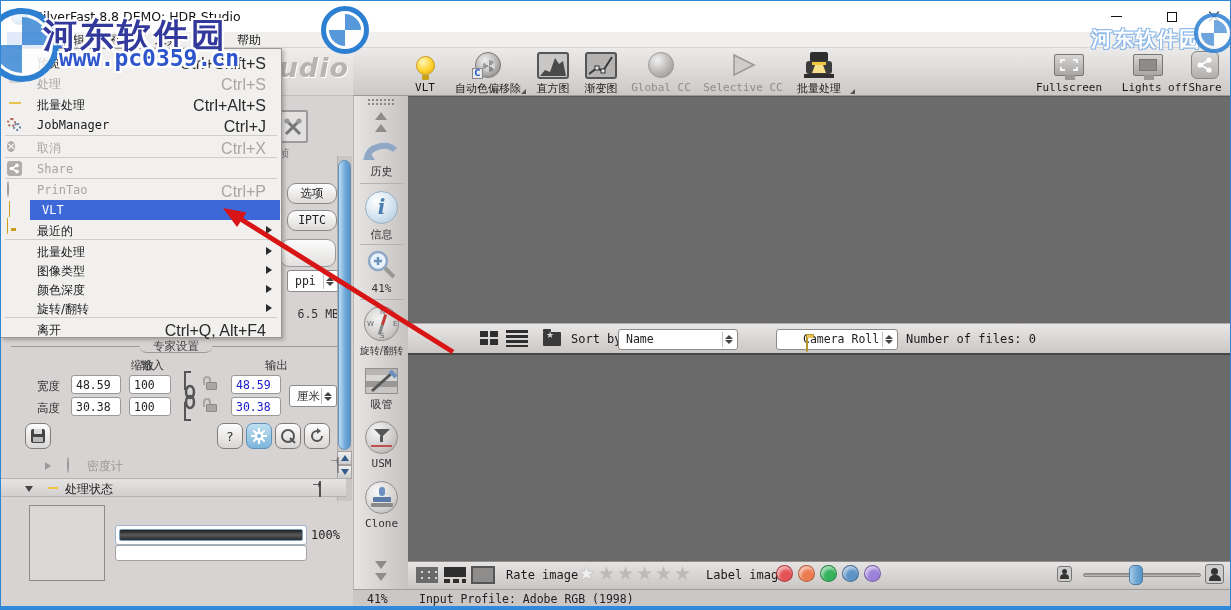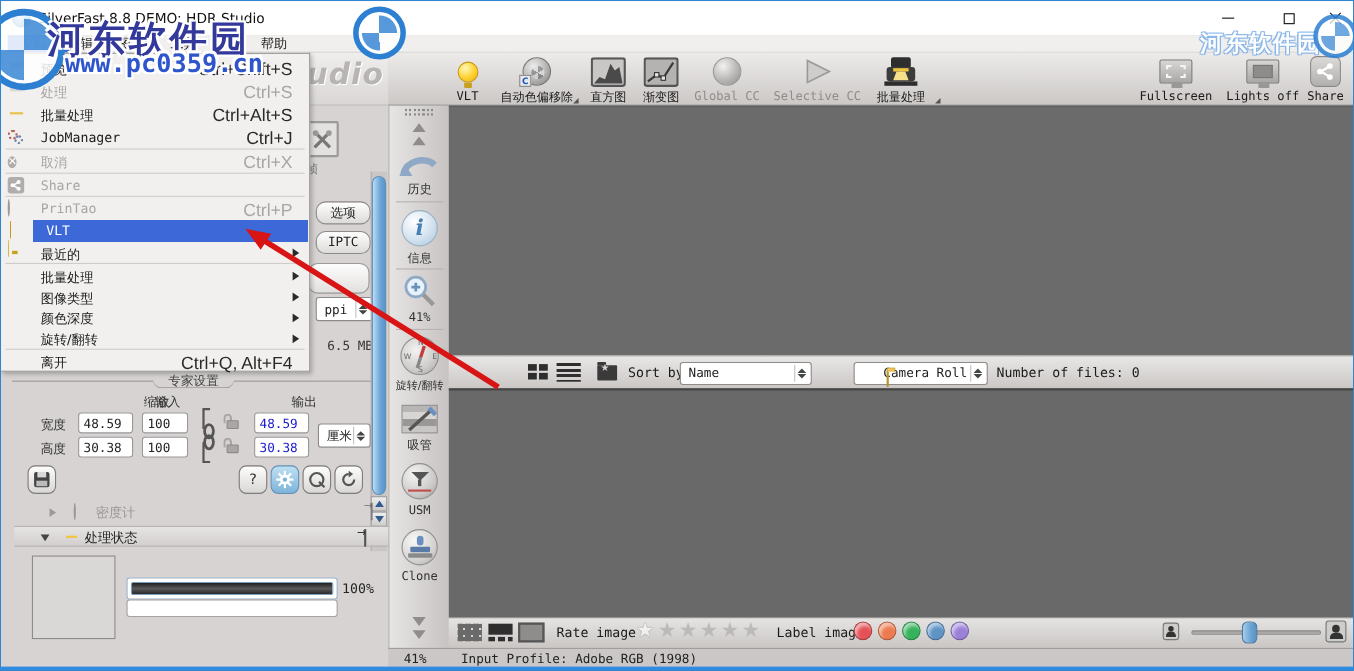--- a/index.html
+++ b/index.html
@@ -75,21 +75,21 @@
   .sqbtn.blue { background:linear-gradient(#bfe0f2,#7db4da); border-color:#5f92b8; color:#fff; }
   .floppy { width:14px; height:14px; background:#444; border-radius:2px; position:relative; }
   .floppy::before { content:""; position:absolute; left:3px; top:0; width:8px; height:5px; background:#d9d9d9; }
   .floppy::after { content:""; position:absolute; left:2px; bottom:1px; width:10px; height:5px; background:#bbb; }
 
   
   .sec-row { position:absolute; left:22px; width:330px; height:18px; }
   .tri-right { width:0;height:0;border-top:4px solid transparent;border-bottom:4px solid transparent;border-left:6px solid #9a9a9a; }
   .tri-down { width:0;height:0;border-left:4px solid transparent;border-right:4px solid transparent;border-top:6px solid #444; }
   .dens-star { width:13px;height:13px;border-radius:50%;background:radial-gradient(#fff,#b5b2b1);border:1px solid #9a9a9a; position:relative;}
-  .proc-hdr { left:12px; top:430px; width:345px; height:19px; background:linear-gradient(#e6e4e3,#d2cfce); border-top:1px solid #b5b2b1; border-bottom:1px solid #b5b2b1; }
+  .proc-hdr { left:0px; top:430px; width:345px; height:19px; background:linear-gradient(#e6e4e3,#d2cfce); border-top:1px solid #b5b2b1; border-bottom:1px solid #b5b2b1; }
   .scan-ico { width:16px; height:13px; background:#3c3c3c; border-radius:3px 3px 1px 1px; position:relative; }
   .scan-ico::before { content:""; position:absolute; left:3px; top:5px; width:10px; height:2px; background:#f0c63e; }
   .popout { width:16px; height:13px; border:1px solid #555; position:relative; background:#e8e6e5;}
   .popout::before { content:"\2192"; position:absolute; right:-1px; top:-3px; font-size:10px; color:#333; }
   .thumb-sq { left:28px; top:457px; width:76px; height:76px; background:#dad8d7; border:1px solid #8d8b89; }
   .pbar-outer { left:114px; top:477px; width:192px; height:20px; background:#fff; border:1px solid #9fb4c9; border-radius:3px; }
   .pbar-fill { position:absolute; left:3px; top:3px; right:3px; bottom:3px; border:1px solid #7aa0c0; border-radius:2px;
       background:linear-gradient(#1f1f1f,#5a5a5a 50%,#2a2a2a); }
   .pbar-empty { left:114px; top:497px; width:192px; height:16px; background:#fff; border:1px solid #a5a2a1; border-radius:3px; }
   .pct-lbl { left:310px; top:480px; font-size:12px; color:#222; }
@@ -503,21 +503,21 @@
     <div class="tbtn" style="left:678px; width:76px;">
       <div class="ticon">
         <div class="monitor">
           <svg width="28" height="20" viewBox="0 0 28 20" style="position:absolute;left:0;top:0;">
             <path d="M6 8 V5 H10 M18 5 H22 V8 M22 12 V15 H18 M10 15 H6 V12" stroke="#f5f5f5" stroke-width="2" fill="none"></path>
           </svg>
         </div>
       </div>
       <div class="tlabel mono">Fullscreen</div>
     </div>
-    <div class="tbtn" style="left:755px; width:80px;">
+    <div class="tbtn" style="left:755px; width:80px;text-align:right;">
       <div class="ticon">
           <div class="monitor">
             <span class="mon-inner"></span>
           </div>
         </div>
       <div class="tlabel mono">Lights off</div>
     </div>
     <div class="tbtn" style="left:826px; width:52px;">
       <div class="ticon">
         <div class="share-btn">

